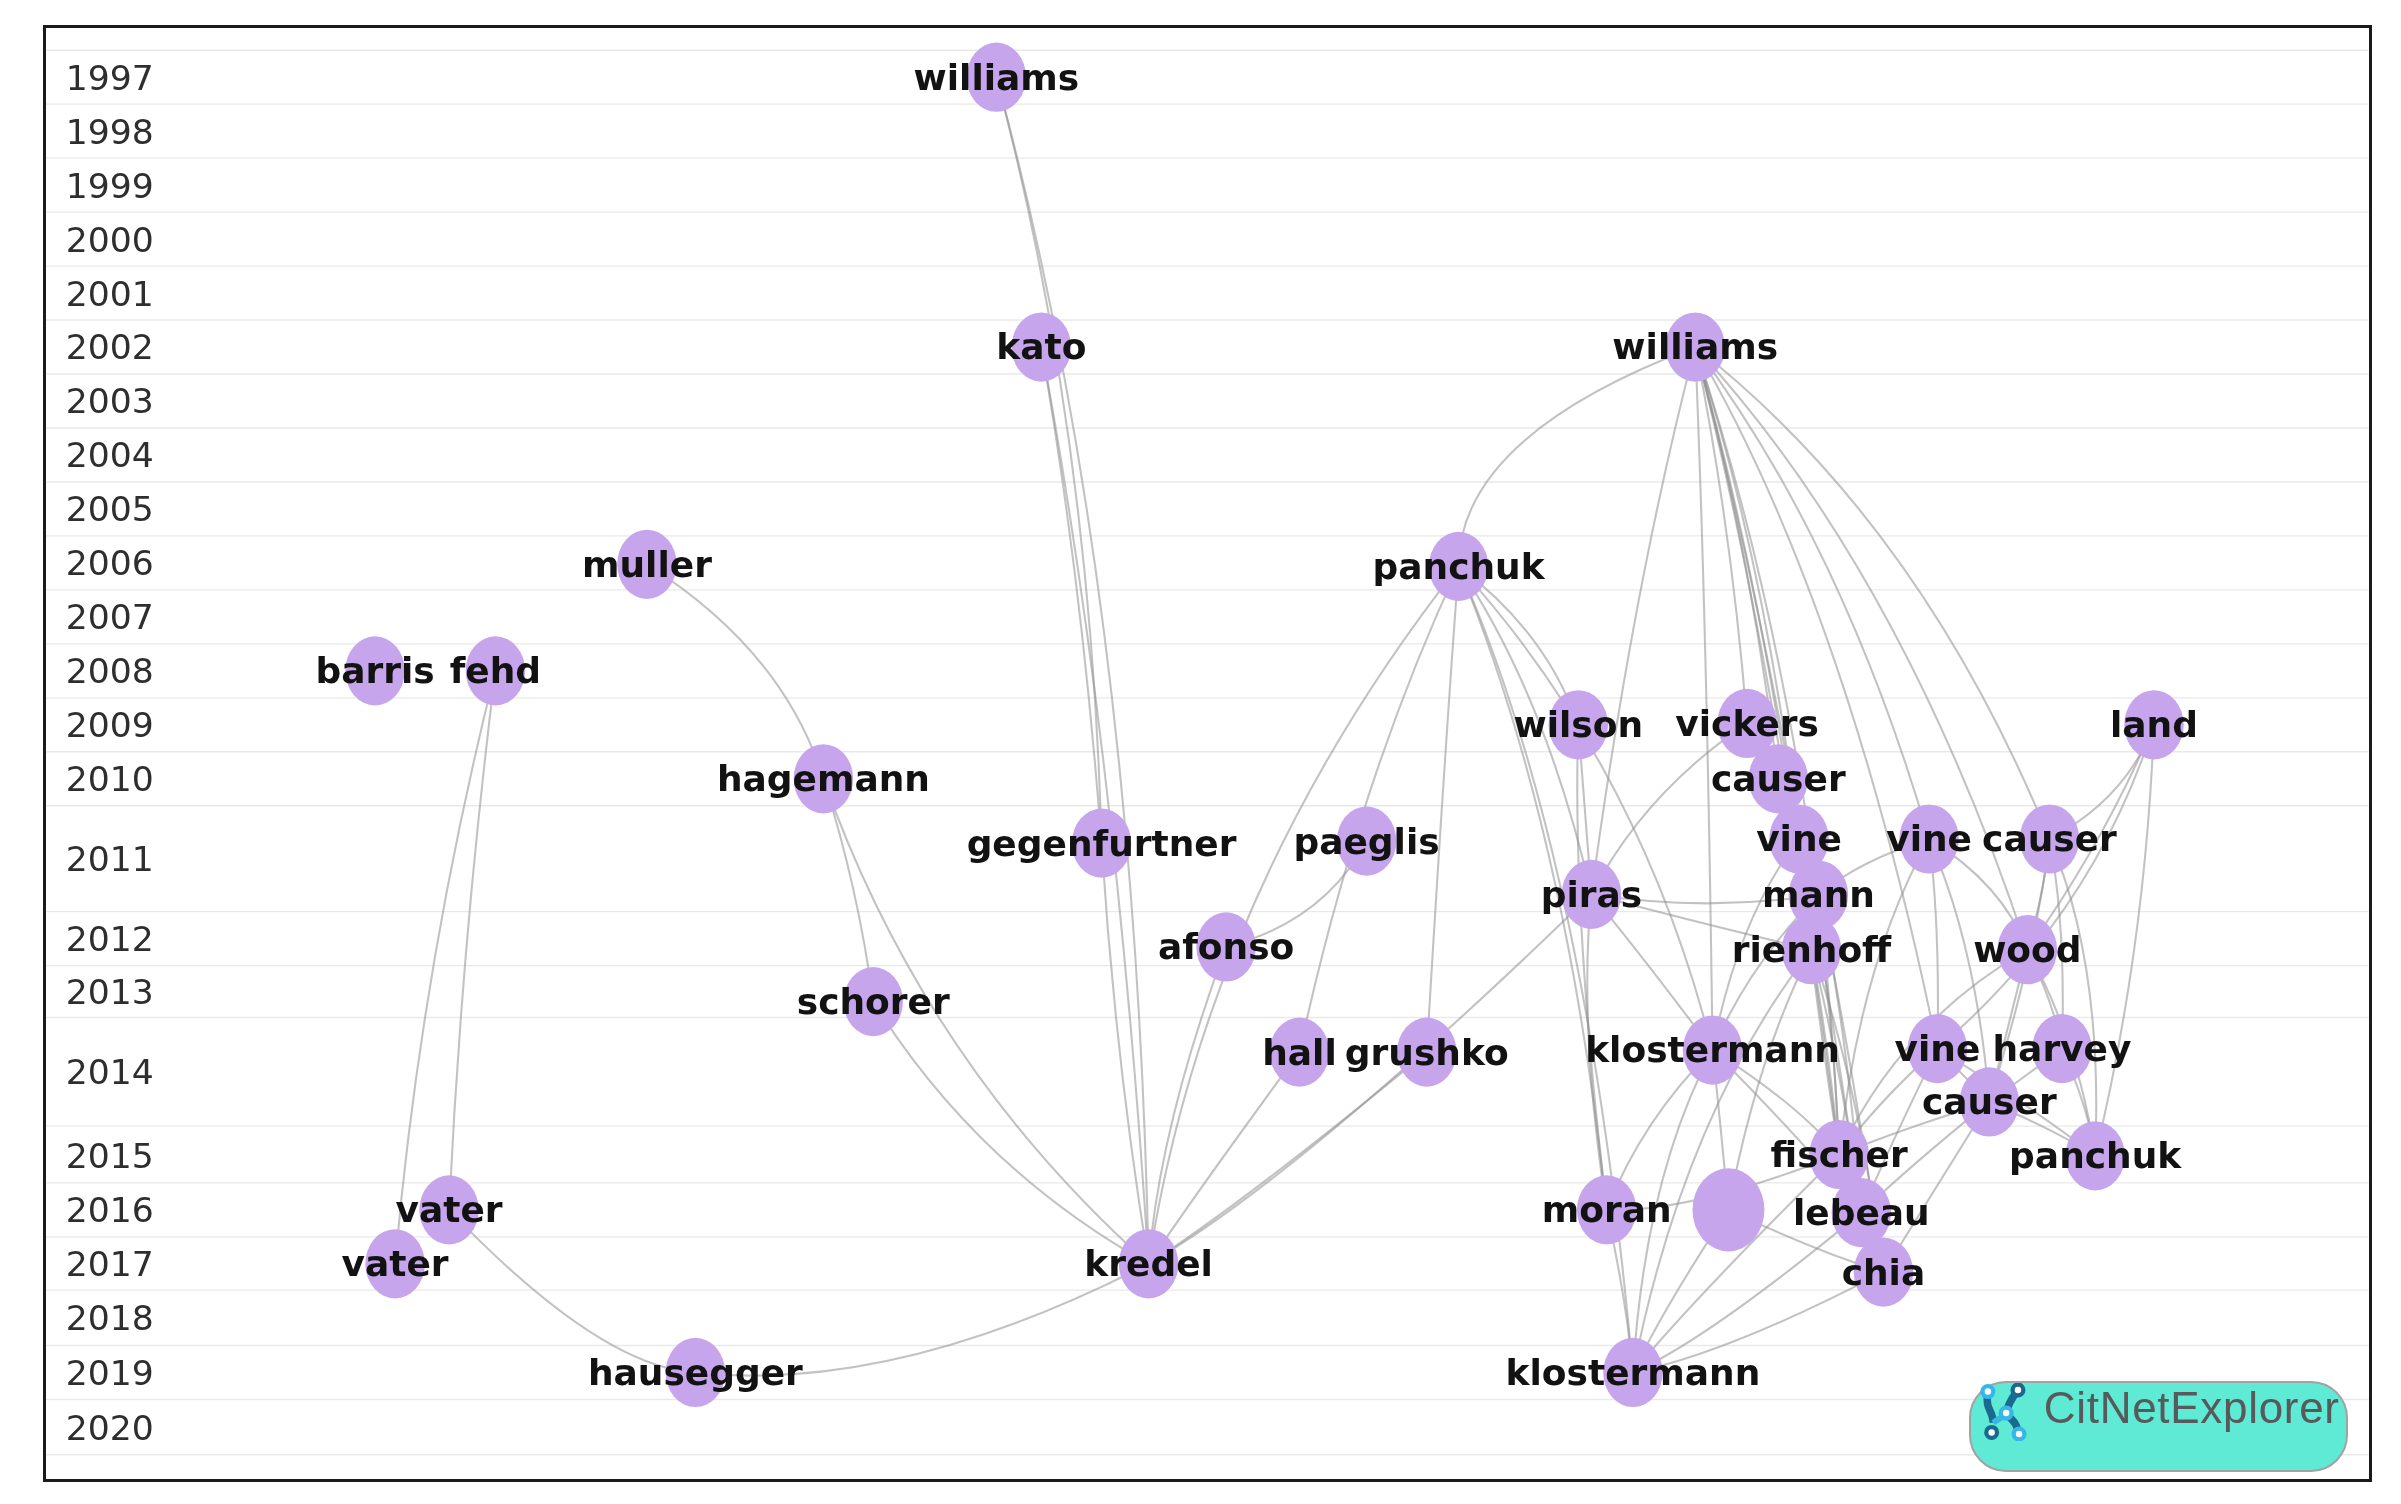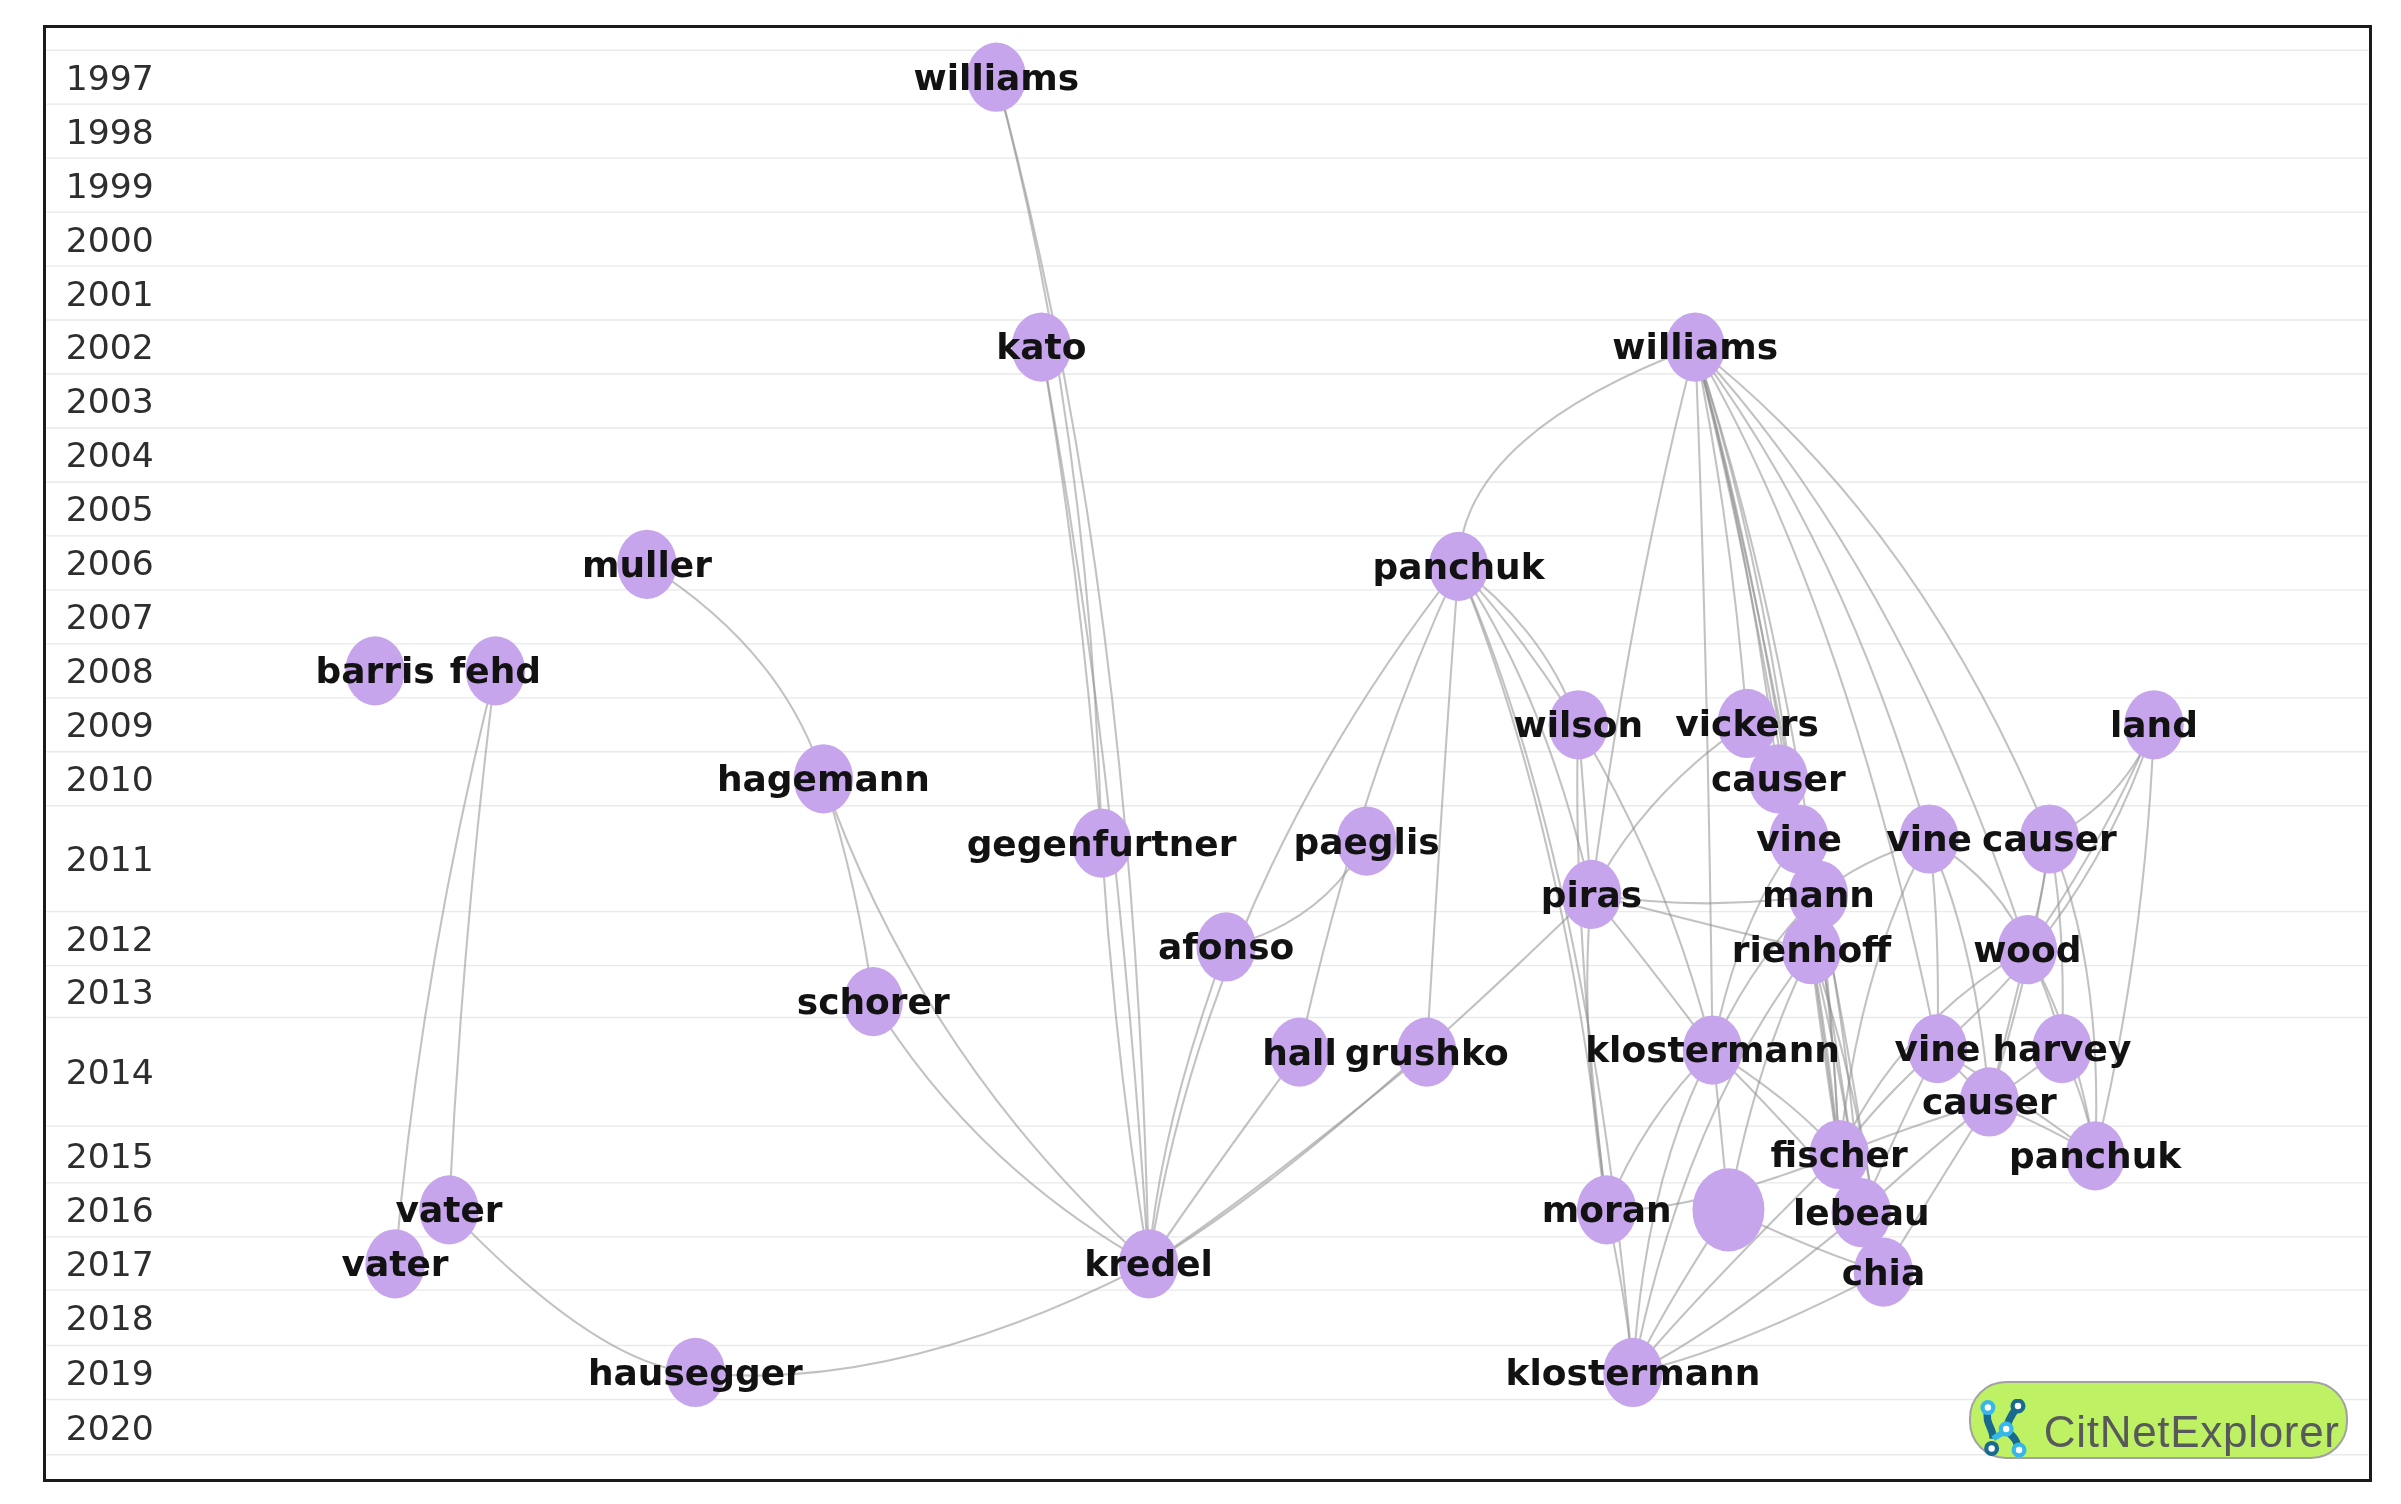--- a/index.html
+++ b/index.html
@@ -6,23 +6,23 @@
   #page{position:relative;width:2401px;height:1505px;background:#ffffff;overflow:hidden;
         font-family:"DejaVu Sans", sans-serif;}
   #frame{position:absolute;left:43px;top:25px;width:2329px;height:1457px;
          border:3.5px solid #1b1b1b;background:#ffffff;box-sizing:border-box;}
   #netsvg{position:absolute;left:0;top:0;}
   .yearlabel{font-size:50px;fill:#2e2e2e;font-weight:400;}
   .nodelabel{font-size:52px;fill:#121212;font-weight:600;}
   .gridline{stroke:#e9e9e9;stroke-width:2;}
   .edge{stroke:#8f8f8f;stroke-width:3;fill:none;opacity:0.55;}
   .node{fill:#c6a5ec;}
-  #watermark{position:absolute;left:1969px;top:1381px;width:379px;height:78px;
-     border:2.1px solid #a2a2a2;border-radius:37px;background:#bef264;box-sizing:border-box;
-     display:flex;align-items:flex-end;justify-content:center;gap:12.5px;}
+  #watermark{position:absolute;left:1969px;top:1381px;width:379px;height:91px;
+     border:2.1px solid #a2a2a2;border-radius:37px;background:#5eead4;box-sizing:border-box;
+     display:flex;align-items:flex-start;justify-content:center;gap:12.5px;}
   #watermark .wm-text{font-family:"Liberation Sans", sans-serif;font-size:44px;color:#58595b;
      letter-spacing:0.7px;}
 </style>
 </head>
 <body>
 
 <div id="page">
   <div id="frame"></div>
   <svg id="netsvg" width="2401" height="1505" viewBox="0 0 3470 2174">
     <g id="g-grid">

